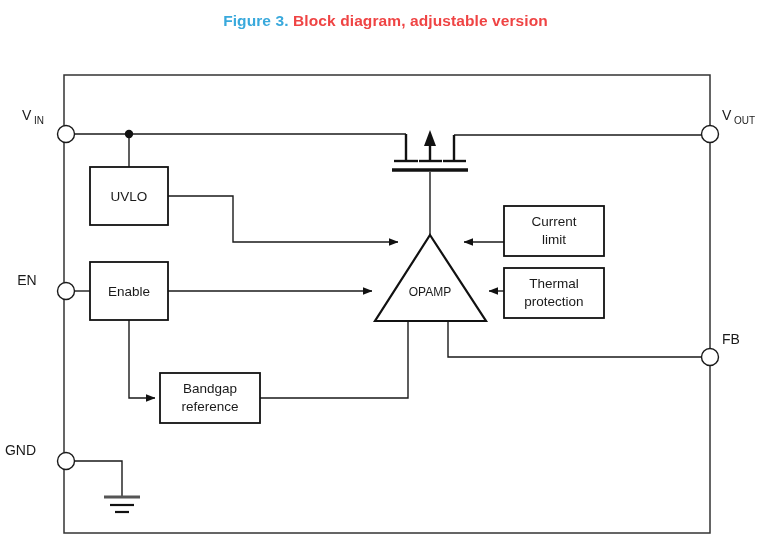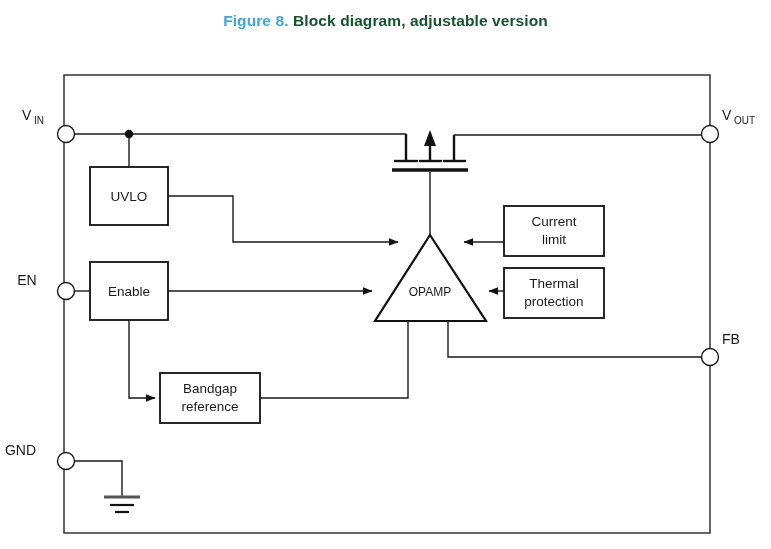--- a/index.html
+++ b/index.html
@@ -22,21 +22,21 @@
     text-align: center;
     font-size: 15.5px;
     font-weight: bold;
     letter-spacing: 0.1px;
     white-space: nowrap;
   }
   #figure-title .fig-num {
     color: #39a9dc;
   }
   #figure-title .fig-caption {
-    color: #14532d;
+    color: #ef4444;
   }
   #diagram-canvas {
     position: absolute;
     left: 0;
     top: 0;
   }
   svg text {
     font-family: "Liberation Sans", sans-serif;
     fill: #1a1a1a;
   }
@@ -92,21 +92,21 @@
   }
   .gnd-bar1 { stroke: #555; stroke-width: 3.2; }
   .gnd-bar2 { stroke: #111; stroke-width: 2.2; }
   .gnd-bar3 { stroke: #111; stroke-width: 2.2; }
   .arrow-head { fill: #111111; }
 </style>
 </head>
 <body>
 
 <div id="figure-title">
-  <span class="fig-num">Figure 8.</span>
+  <span class="fig-num">Figure 3.</span>
   <span class="fig-caption">Block diagram, adjustable version</span>
 </div>
 
 <svg id="diagram-canvas" width="771" height="549" viewBox="0 0 771 549" xmlns="http://www.w3.org/2000/svg">
 
   <defs>
     <marker id="arrow" viewBox="0 0 10 10" refX="9.5" refY="5" markerWidth="7" markerHeight="7" orient="auto-start-reverse">
       <path d="M 0 1 L 10 5 L 0 9 z" class="arrow-head"></path>
     </marker>
   </defs>

